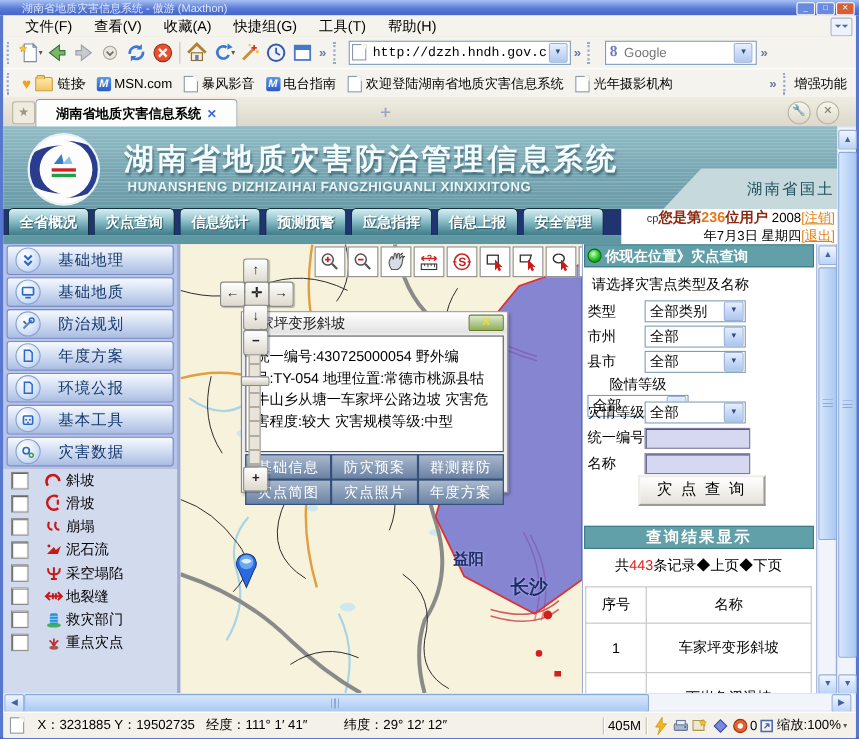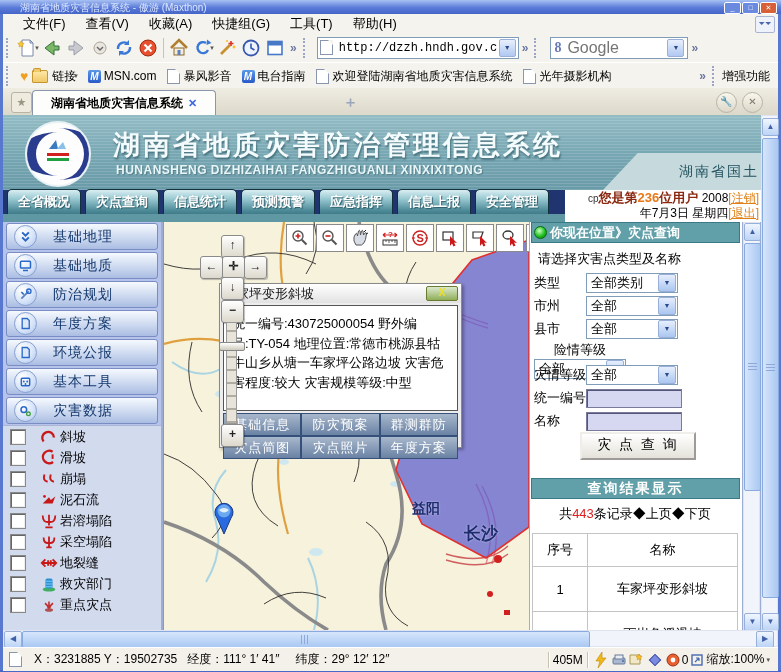--- a/index.html
+++ b/index.html
@@ -25,21 +25,21 @@
   .grip{width:5px;height:20px;margin:0 3px;border-left:2px dotted #9aa6c6;}
   .tbtn{width:24px;height:24px;display:flex;align-items:center;justify-content:center;}
   .tsep{width:1px;height:20px;background:#c8c4b4;margin:0 3px;}
   .ddv{font-size:7px;color:#555;margin-left:-2px;}
   .chev{color:#6a76a0;font-size:12px;font-weight:bold;margin:0 3px;}
   .urlbox{display:flex;align-items:center;width:196px;height:20px;background:#fff;border:1px solid #7f9db9;margin-left:4px;padding:0 2px;}
   .urlbox input{flex:1;border:none;outline:none;font-size:12px;font-family:"Liberation Mono",monospace;background:transparent;min-width:0;}
   .dropbtn{width:15px;height:16px;background:linear-gradient(#e8f0fd,#b0c8f0);border:1px solid #9ab0d8;border-radius:2px;font-size:7px;color:#2a4a8a;text-align:center;line-height:15px;}
   .searchbox{display:flex;align-items:center;width:130px;height:20px;background:#fff;border:1px solid #7f9db9;margin-left:6px;padding:0 3px;}
   .glogo{color:#6a7ab8;font-weight:bold;font-size:14px;font-family:"Liberation Serif",serif;margin-right:4px;}
-  .searchbox input{flex:1;border:none;outline:none;font-size:16px;color:#737373;background:transparent;min-width:0;}
+  .searchbox input{flex:1;border:none;outline:none;font-size:12px;color:#737373;background:transparent;min-width:0;}
   
   .bookmarks{left:3px;top:62px;width:775px;height:26px;background:#f5f3ed;border-top:1px solid #fff;display:flex;align-items:center;font-size:12px;}
   .bm{display:flex;align-items:center;margin-right:10px;white-space:nowrap;}
   .heart{color:#f0a020;font-size:14px;margin:0 4px;}
   .folder{width:14px;height:11px;background:linear-gradient(#ffe9a8,#f0c868);border:1px solid #c89830;border-radius:1px 2px 1px 1px;position:relative;margin-right:4px;}
   .folder:before{content:"";position:absolute;left:0;top:-3px;width:6px;height:3px;background:#f0c868;border:1px solid #c89830;border-bottom:none;border-radius:2px 2px 0 0;}
   .pageico{width:11px;height:13px;background:#fff;border:1px solid #8a96b0;margin-right:4px;position:relative;}
   .pageico:before{content:"";position:absolute;right:-1px;top:-1px;border-style:solid;border-width:0 5px 5px 0;border-color:transparent #f5f3ed transparent transparent;}
   .mico{width:13px;height:13px;background:linear-gradient(#5a9ae8,#2a5ac8);border-radius:2px;color:#fff;font-weight:bold;font-size:10px;text-align:center;line-height:13px;margin-right:3px;font-style:italic;}
   
@@ -438,29 +438,20 @@
       </div>
       <div class="li">
         <div class="cb"></div>
         <div class="lsym">
             <svg width="18" height="18" viewBox="0 0 20 20">
               <path d="M3,14 L10,7 L12,10 L17,6 L14,14 Z" fill="#c81818"></path>
               <circle cx="5" cy="6" r="1.5" fill="#c81818"></circle>
             </svg>
           </div>
         <span class="llabel">泥石流</span>
-      </div>
-      <div class="li">
-        <div class="cb"></div>
-        <div class="lsym">
-            <svg width="18" height="18" viewBox="0 0 20 20">
-              <path d="M10,3 V15 M3,4 q0,8 7,7 M17,4 q0,8 -7,7 M6,17 h8" fill="none" stroke="#c81818" stroke-width="2"></path>
-            </svg>
-          </div>
-        <span class="llabel">岩溶塌陷</span>
       </div>
       <div class="li">
         <div class="cb"></div>
         <div class="lsym">
             <svg width="18" height="18" viewBox="0 0 20 20">
               <path d="M10,4 V16 M4,5 q0,7 6,6 M16,5 q0,7 -6,6 M7,16 h6" fill="none" stroke="#c81818" stroke-width="2"></path>
             </svg>
           </div>
         <span class="llabel">采空塌陷</span>
       </div>
@@ -723,21 +714,21 @@
   <div class="abs hscroll">
     <div class="hbtn" style="left:0;">◀</div>
     <div class="hthumb"></div>
     <div class="hbtn" style="left:752px;">▶</div>
   </div>
 
   <div class="abs statusbar">
     <div class="pageico" style="margin-left:6px;"></div>
     <span style="margin-left:8px;">X：3231885 Y：19502735</span>
     <span style="margin-left:10px;">经度：111° 1′ 41″</span>
-    <span style="margin-left:16px;">纬度：29° 12′ 12″</span>
+    <span style="margin-left:33px;">纬度：29° 12′ 12″</span>
     <div style="flex:1"></div>
     <div class="st-sep"></div>
     <span>405M</span>
     <div class="st-sep"></div>
     <div class="st-ico">
         <svg width="14" height="16" viewBox="0 0 14 16">
           <path d="M8,0 L2,9 h4 l-2,7 8,-10 h-4 z" fill="#f0b818" stroke="#c08808" stroke-width=".6"></path>
         </svg>
       </div>
     <div class="st-ico">

